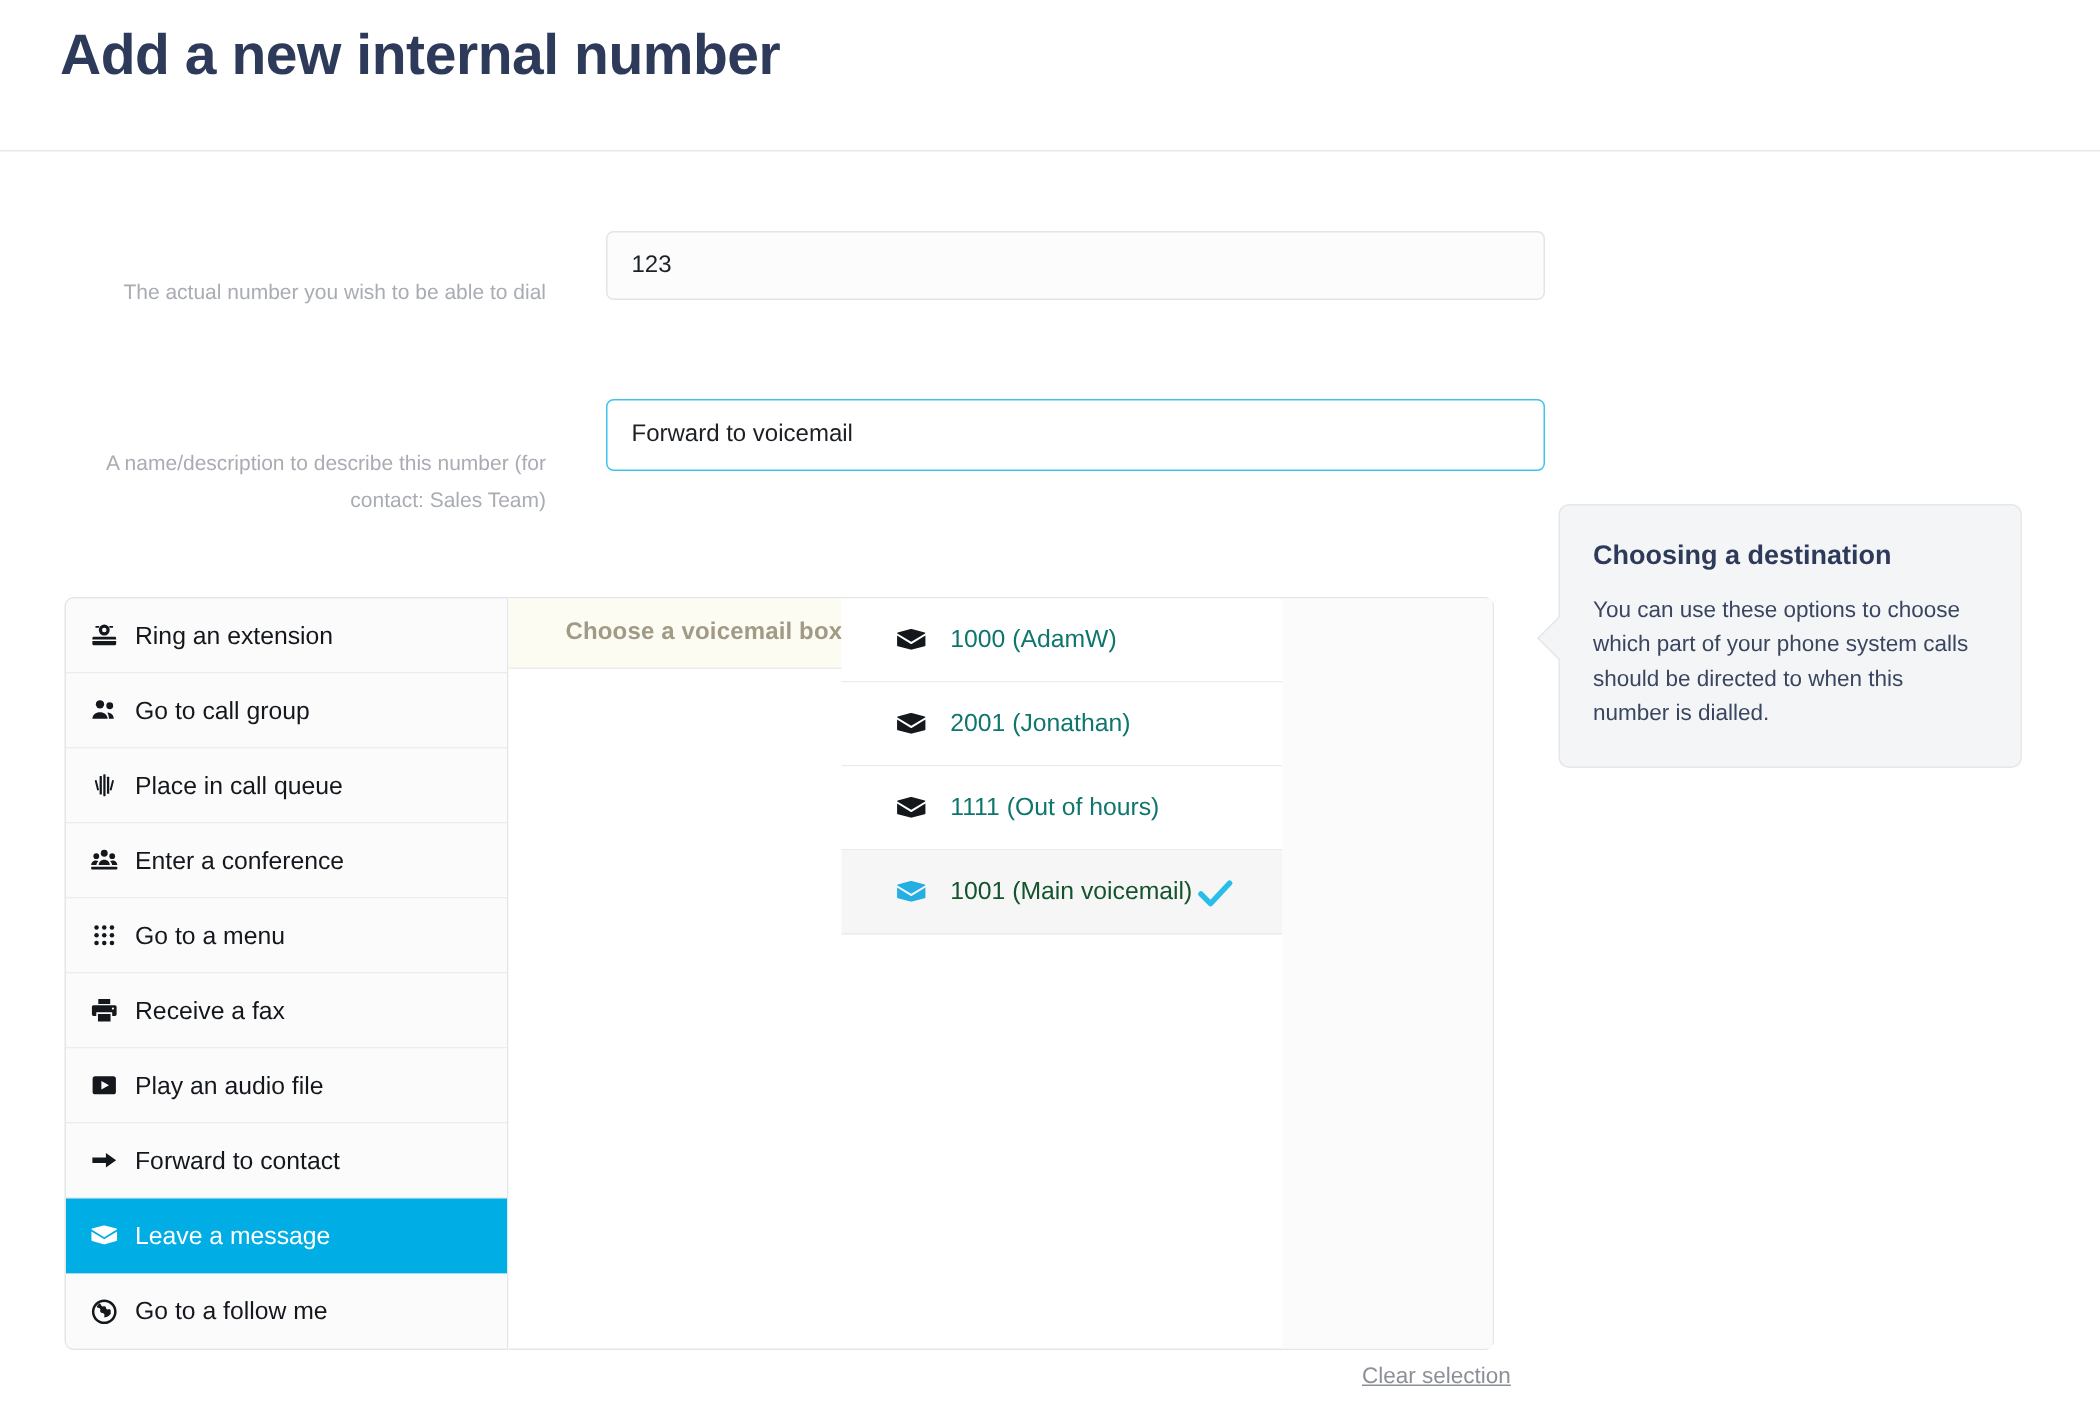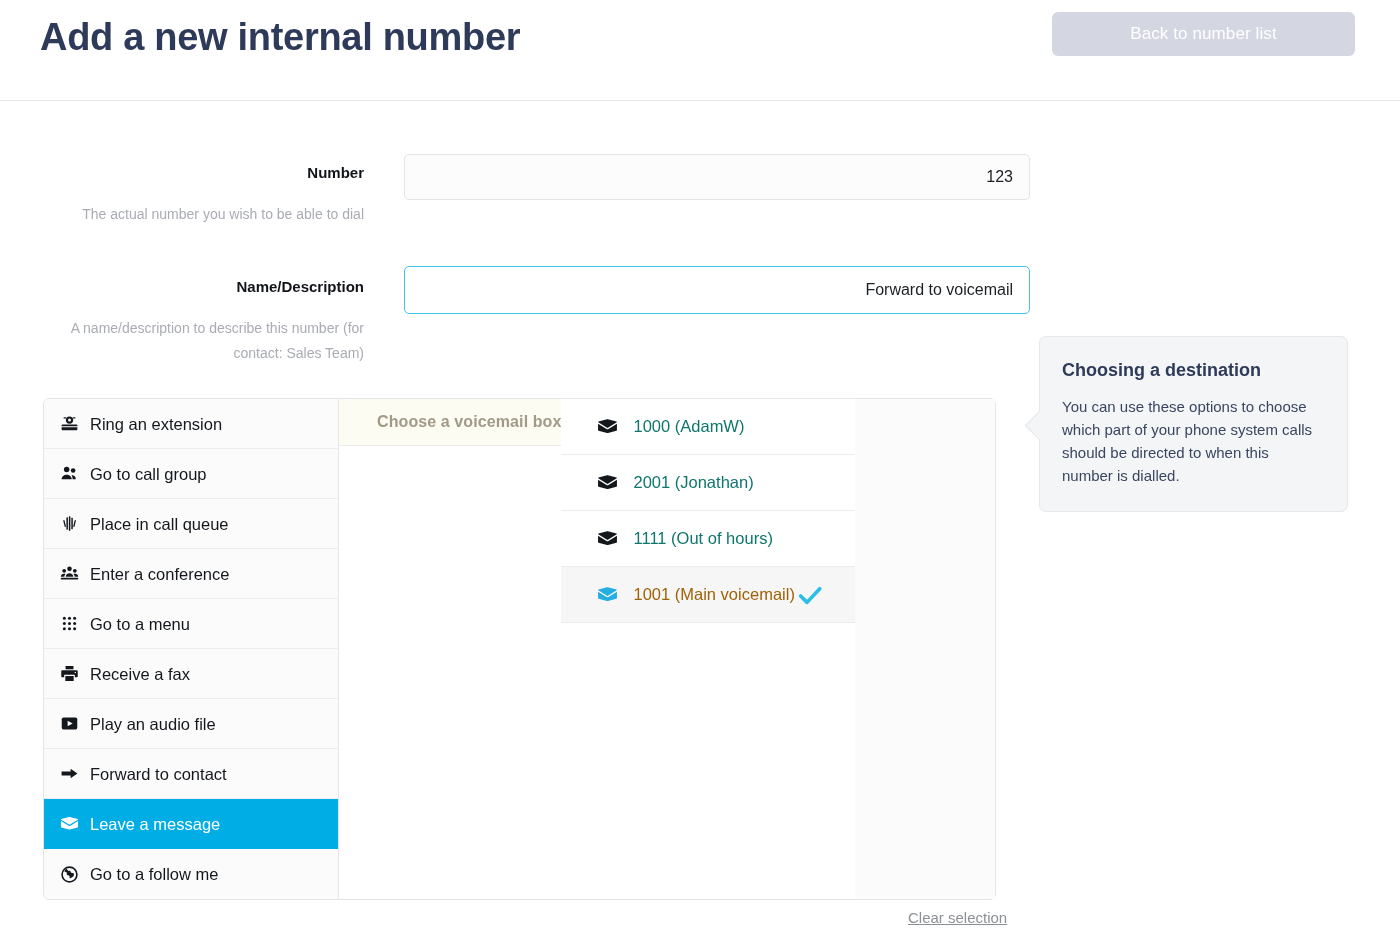--- a/index.html
+++ b/index.html
@@ -37,21 +37,21 @@
   .field-label {
     font-size: 15px; font-weight: bold; color: #111418; line-height: 20px;
   }
   .field-help {
     margin-top: 19px; font-size: 14px; color: #a9acb3; line-height: 25px;
   }
   .field-input {
     position: absolute; height: 46px; width: 626px;
     border-radius: 5px; padding: 0 16px;
     font-family: inherit; font-size: 16px; color: #1c2024;
-    background: #fcfcfd; border: 1px solid #e2e4e8; outline: none; text-align: right;
+    background: #fcfcfd; border: 1px solid #e2e4e8; outline: none;
   }
   .field-input.focused {
     background: #ffffff; border: 1px solid #3fc3ea; box-shadow: none;
     height: 48px;
   }
 
   #row-number .field-labels { left: 30px; top: 0; }
   #row-number .field-input { left: 370px; top: -9px; }
   #row-name .field-labels { left: 30px; top: 0; }
   #row-name .field-input { left: 370px; top: -11px; }
@@ -96,21 +96,21 @@
     padding-left: 36px; padding-right: 30px;
     border-bottom: 1px solid #ececef; cursor: pointer; background: #fff;
   }
   .vm-item .vm-icon {
     width: 36px; flex: 0 0 36px; display: flex; align-items: center;
     color: #14181d;
   }
   .vm-item .vm-label { font-size: 16.5px; color: #0f766e; }
   .vm-item .vm-check { margin-left: auto; display: none; color: #29bde8; }
   .vm-item.selected { background: #f6f6f7; }
-  .vm-item.selected .vm-label { color: #a16207; }
+  .vm-item.selected .vm-label { color: #14532d; }
   .vm-item.selected .vm-icon { color: #24aee2; }
   .vm-item.selected .vm-check { display: flex; }
   .vm-filler { flex: 1 1 auto; background: #fbfbfc; min-height: 212px; }
 
   .clear-link {
     position: absolute; left: 908px; top: 909px;
     font-size: 15px; color: #8c9096; text-decoration: underline;
     cursor: pointer;
   }
 
@@ -135,34 +135,31 @@
   }
   svg { display: block; }
 </style>
 </head>
 <body>
 
 <div class="page">
 
   <div class="header">
     <div class="page-title">Add a new internal number</div>
-    <button class="back-btn">Back to number list</button>
   </div>
 
   <div class="form-row" id="row-number" style="left:34px; top:163px; width:1000px;">
     <div class="field-labels">
-      <div class="field-label">Number</div>
       <div class="field-help">The actual number you wish to be able to dial</div>
     </div>
     <input class="field-input" type="text" value="123" style="">
   </div>
 
   <div class="form-row" id="row-name" style="left:34px; top:277px; width:1000px;">
     <div class="field-labels">
-      <div class="field-label">Name/Description</div>
       <div class="field-help">A name/description to describe this number (for contact: Sales Team)</div>
     </div>
     <input class="field-input focused" type="text" value="Forward to voicemail" style="">
   </div>
 
   <div class="picker">
 
     <div class="opt-list" id="opt-list">
         <div class="opt-item">
           <span class="opt-icon">

